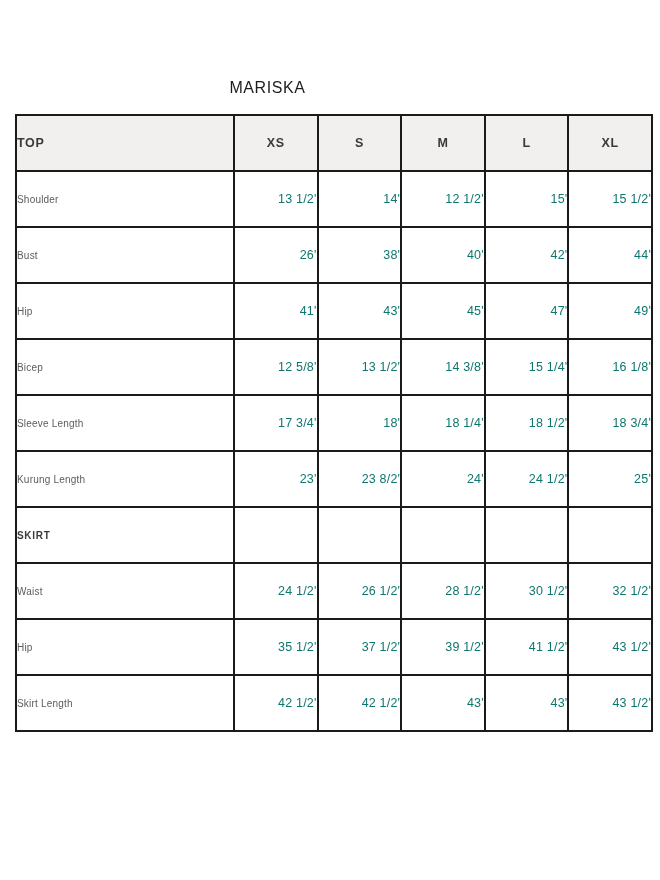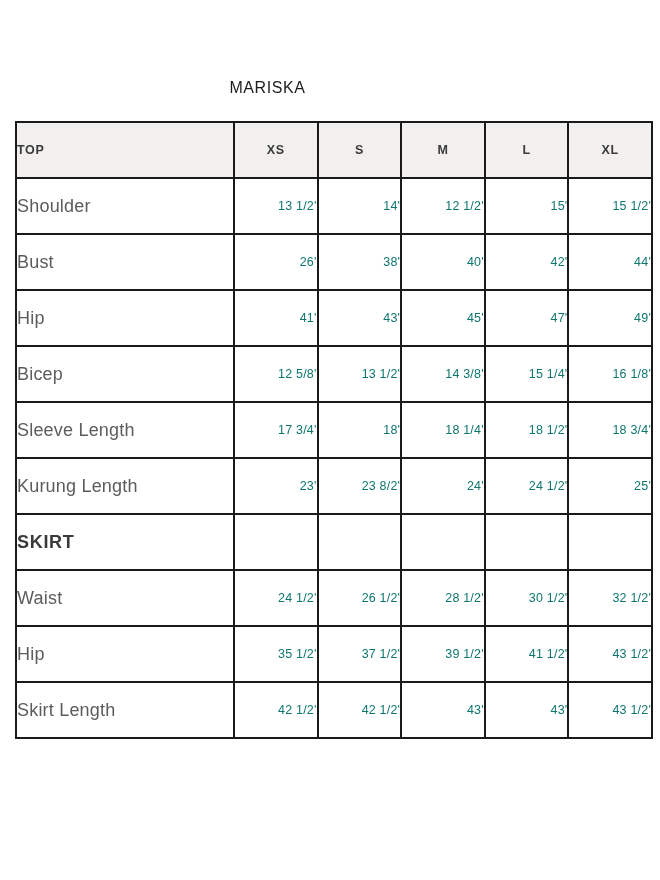--- a/index.html
+++ b/index.html
@@ -31,21 +31,21 @@
     font-size: 16px;
     letter-spacing: 0.6px;
     color: #1d1d1d;
     font-weight: 400;
     line-height: 20px;
   }
 
   .size-table-wrap {
     position: absolute;
     left: 15px;
-    top: 121px;
+    top: 114px;
     width: 580px;
   }
 
   table.size-table {
     width: 636px;
     border-collapse: collapse;
     table-layout: fixed;
     background: #ffffff;
   }
 
@@ -78,21 +78,21 @@
     font-size: 12.5px;
     font-weight: 700;
     letter-spacing: 0.6px;
     color: #3a3a3a;
   }
 
   
   td.row-label {
     text-align: left;
     padding-left: 16px;
-    font-size: 18px;
+    font-size: 10px;
     font-weight: 400;
     color: #5c5c5c;
     letter-spacing: 0.2px;
   }
   tr.section-row td.row-label {
     font-weight: 700;
     color: #3a3a3a;
     letter-spacing: 0.7px;
     margin-top: 32px;
   }

